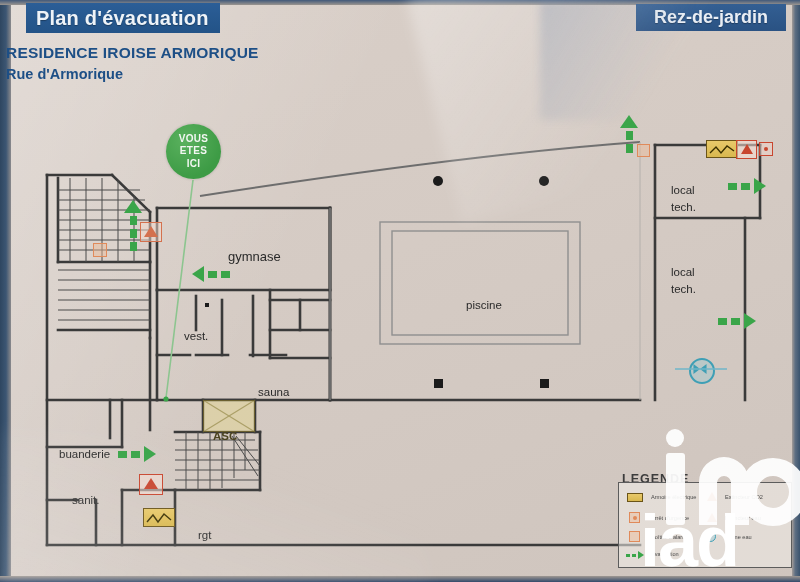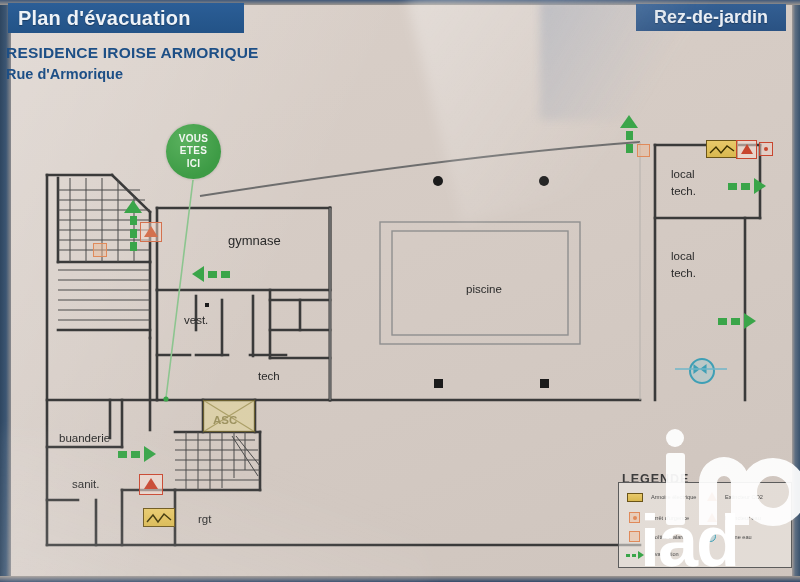--- a/index.html
+++ b/index.html
@@ -30,21 +30,21 @@
     transform:rotate(-14deg);filter:blur(6px);}
   .glare-2{left:540px;top:0px;width:150px;height:120px;
     background:linear-gradient(120deg,rgba(120,140,170,.30),rgba(255,255,255,0) 75%);
     filter:blur(4px);}
   .glare-3{left:0;top:430px;width:430px;height:160px;
     background:linear-gradient(20deg,rgba(255,255,255,.18),rgba(255,255,255,0) 70%);
     filter:blur(8px);}
 
   
   .title-banner{
-    position:absolute;left:8px;top:3px;width:236px;height:30px;
+    position:absolute;left:26px;top:3px;width:194px;height:30px;
     background:linear-gradient(180deg,#2b5e97 0%,#235387 100%);
     color:#eef3f8;font-size:20px;font-weight:bold;letter-spacing:.2px;
     display:flex;align-items:center;padding-left:10px;box-sizing:border-box;
     text-shadow:0 1px 1px rgba(0,0,0,.3);
   }
   .level-banner{
     position:absolute;left:636px;top:4px;width:150px;height:27px;
     background:linear-gradient(180deg,#335f93 0%,#2a5283 100%);
     color:#e9eef5;font-size:18px;font-weight:bold;
     display:flex;align-items:center;justify-content:center;box-sizing:border-box;
@@ -61,21 +61,21 @@
   
   .yah{
     position:absolute;left:166px;top:124px;width:55px;height:55px;border-radius:50%;
     background:radial-gradient(circle at 35% 30%,#5ab15e,#3d9b45 70%);
     color:#f2f7f2;font-size:10px;font-weight:bold;line-height:12.5px;
     display:flex;flex-direction:column;align-items:center;justify-content:center;
     letter-spacing:.3px;box-shadow:0 0 3px rgba(0,0,0,.18);
   }
 
   
-  .rlabel{position:absolute;color:#2a2a2a;font-size:13px;white-space:nowrap;}
+  .rlabel{position:absolute;color:#2a2a2a;font-size:13px;white-space:nowrap;margin-top:16px;}
   .rlabel.sm{font-size:11.5px;}
 
   
   .arrow{position:absolute;display:flex;align-items:center;}
   .dash{background:#3aa549;}
 
   
   .ico{position:absolute;box-sizing:border-box;}
   .ico-cab{background:linear-gradient(180deg,#e8c96a,#d9b84f);border:1.6px solid #6a5418;}
   .ico-sq{background:rgba(238,186,150,.45);border:1.5px solid #e08a5a;}
@@ -241,21 +241,21 @@
   </svg>
 
   <div class="yah">
     <span>VOUS</span>
     <span>ETES</span>
     <span>ICI</span>
   </div>
 
   <div class="rlabel" style="left:228px;top:233px;">gymnase</div>
   <div class="rlabel sm" style="left:184px;top:314px;">vest.</div>
-  <div class="rlabel sm" style="left:258px;top:370px;">tech</div>
+  <div class="rlabel sm" style="left:258px;top:370px;">sauna</div>
   <div class="rlabel sm" style="left:466px;top:283px;">piscine</div>
   <div class="rlabel sm" style="left:59px;top:432px;">buanderie</div>
   <div class="rlabel sm" style="left:72px;top:478px;">sanit.</div>
   <div class="rlabel sm" style="left:198px;top:513px;">rgt</div>
   <div class="rlabel sm" style="left:213px;top:414px;color:#4a4320;font-weight:bold;">ASC</div>
   <div class="rlabel sm" style="left:671px;top:168px;">local</div>
   <div class="rlabel sm" style="left:671px;top:185px;">tech.</div>
   <div class="rlabel sm" style="left:671px;top:250px;">local</div>
   <div class="rlabel sm" style="left:671px;top:267px;">tech.</div>
 

